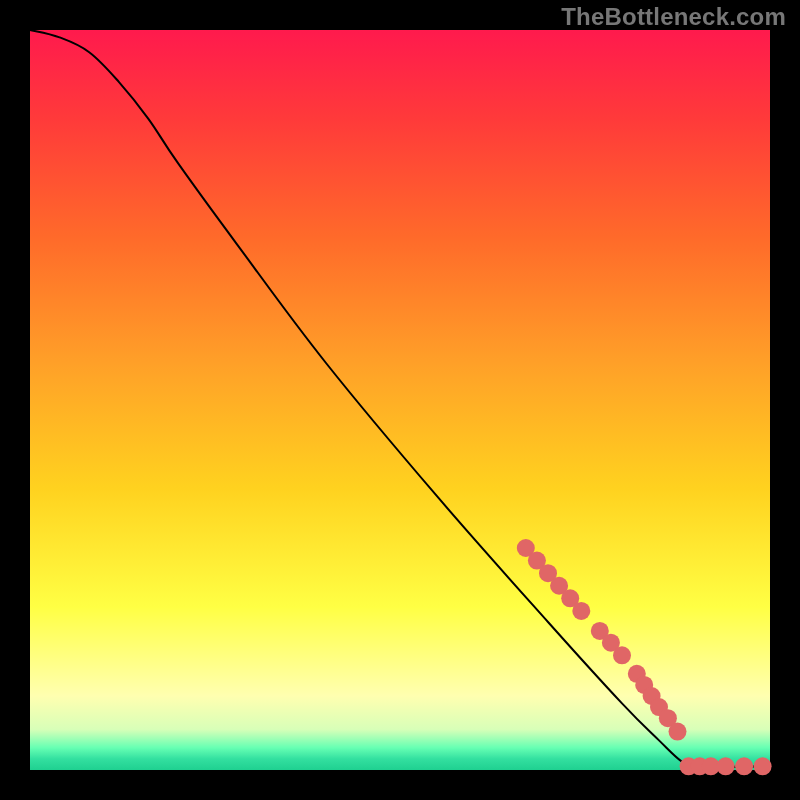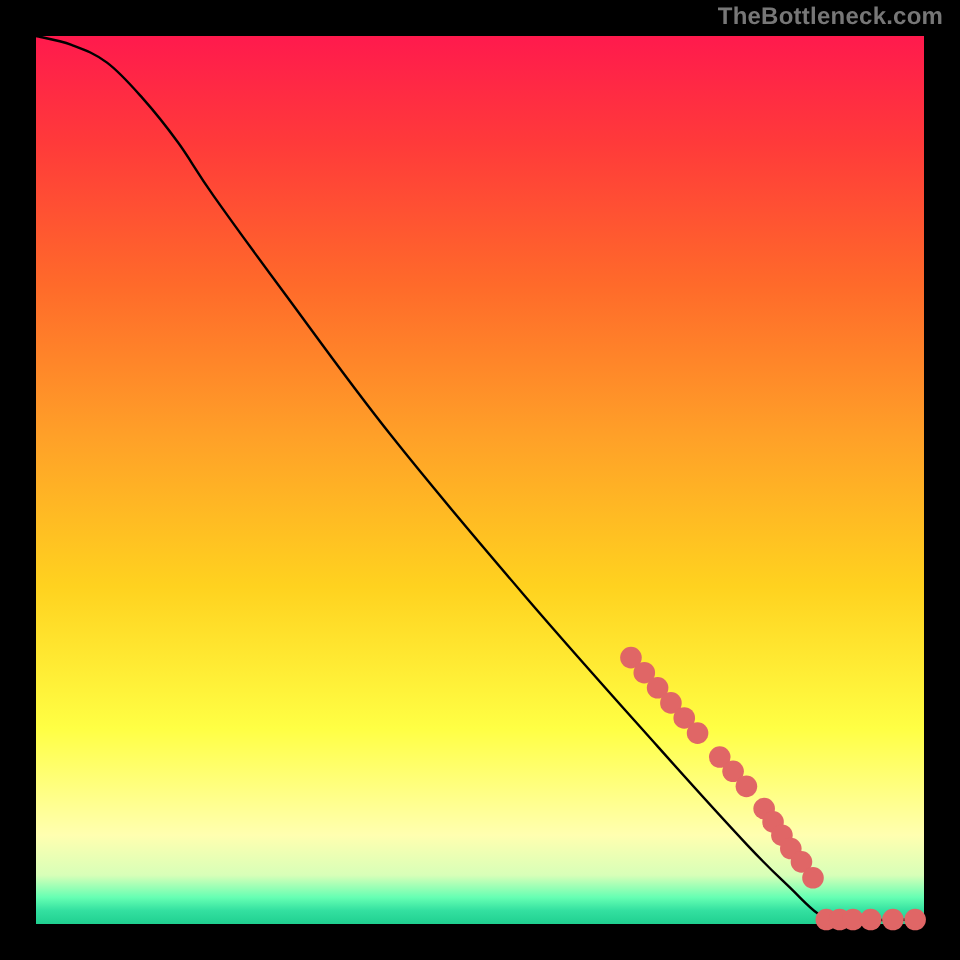--- a/index.html
+++ b/index.html
@@ -14,21 +14,21 @@
     position: relative;
     width: 800px;
     height: 800px;
     background: #000;
   }
   .watermark {
     position: absolute;
     top: 3px;
     right: 14px;
     font-family: Arial, Helvetica, sans-serif;
-    font-size: 20px;
+    font-size: 24px;
     font-weight: 600;
     color: #777;
     letter-spacing: 0.2px;
   }
   svg.plot {
     position: absolute;
     left: 0;
     top: 0;
   }
 </style>

